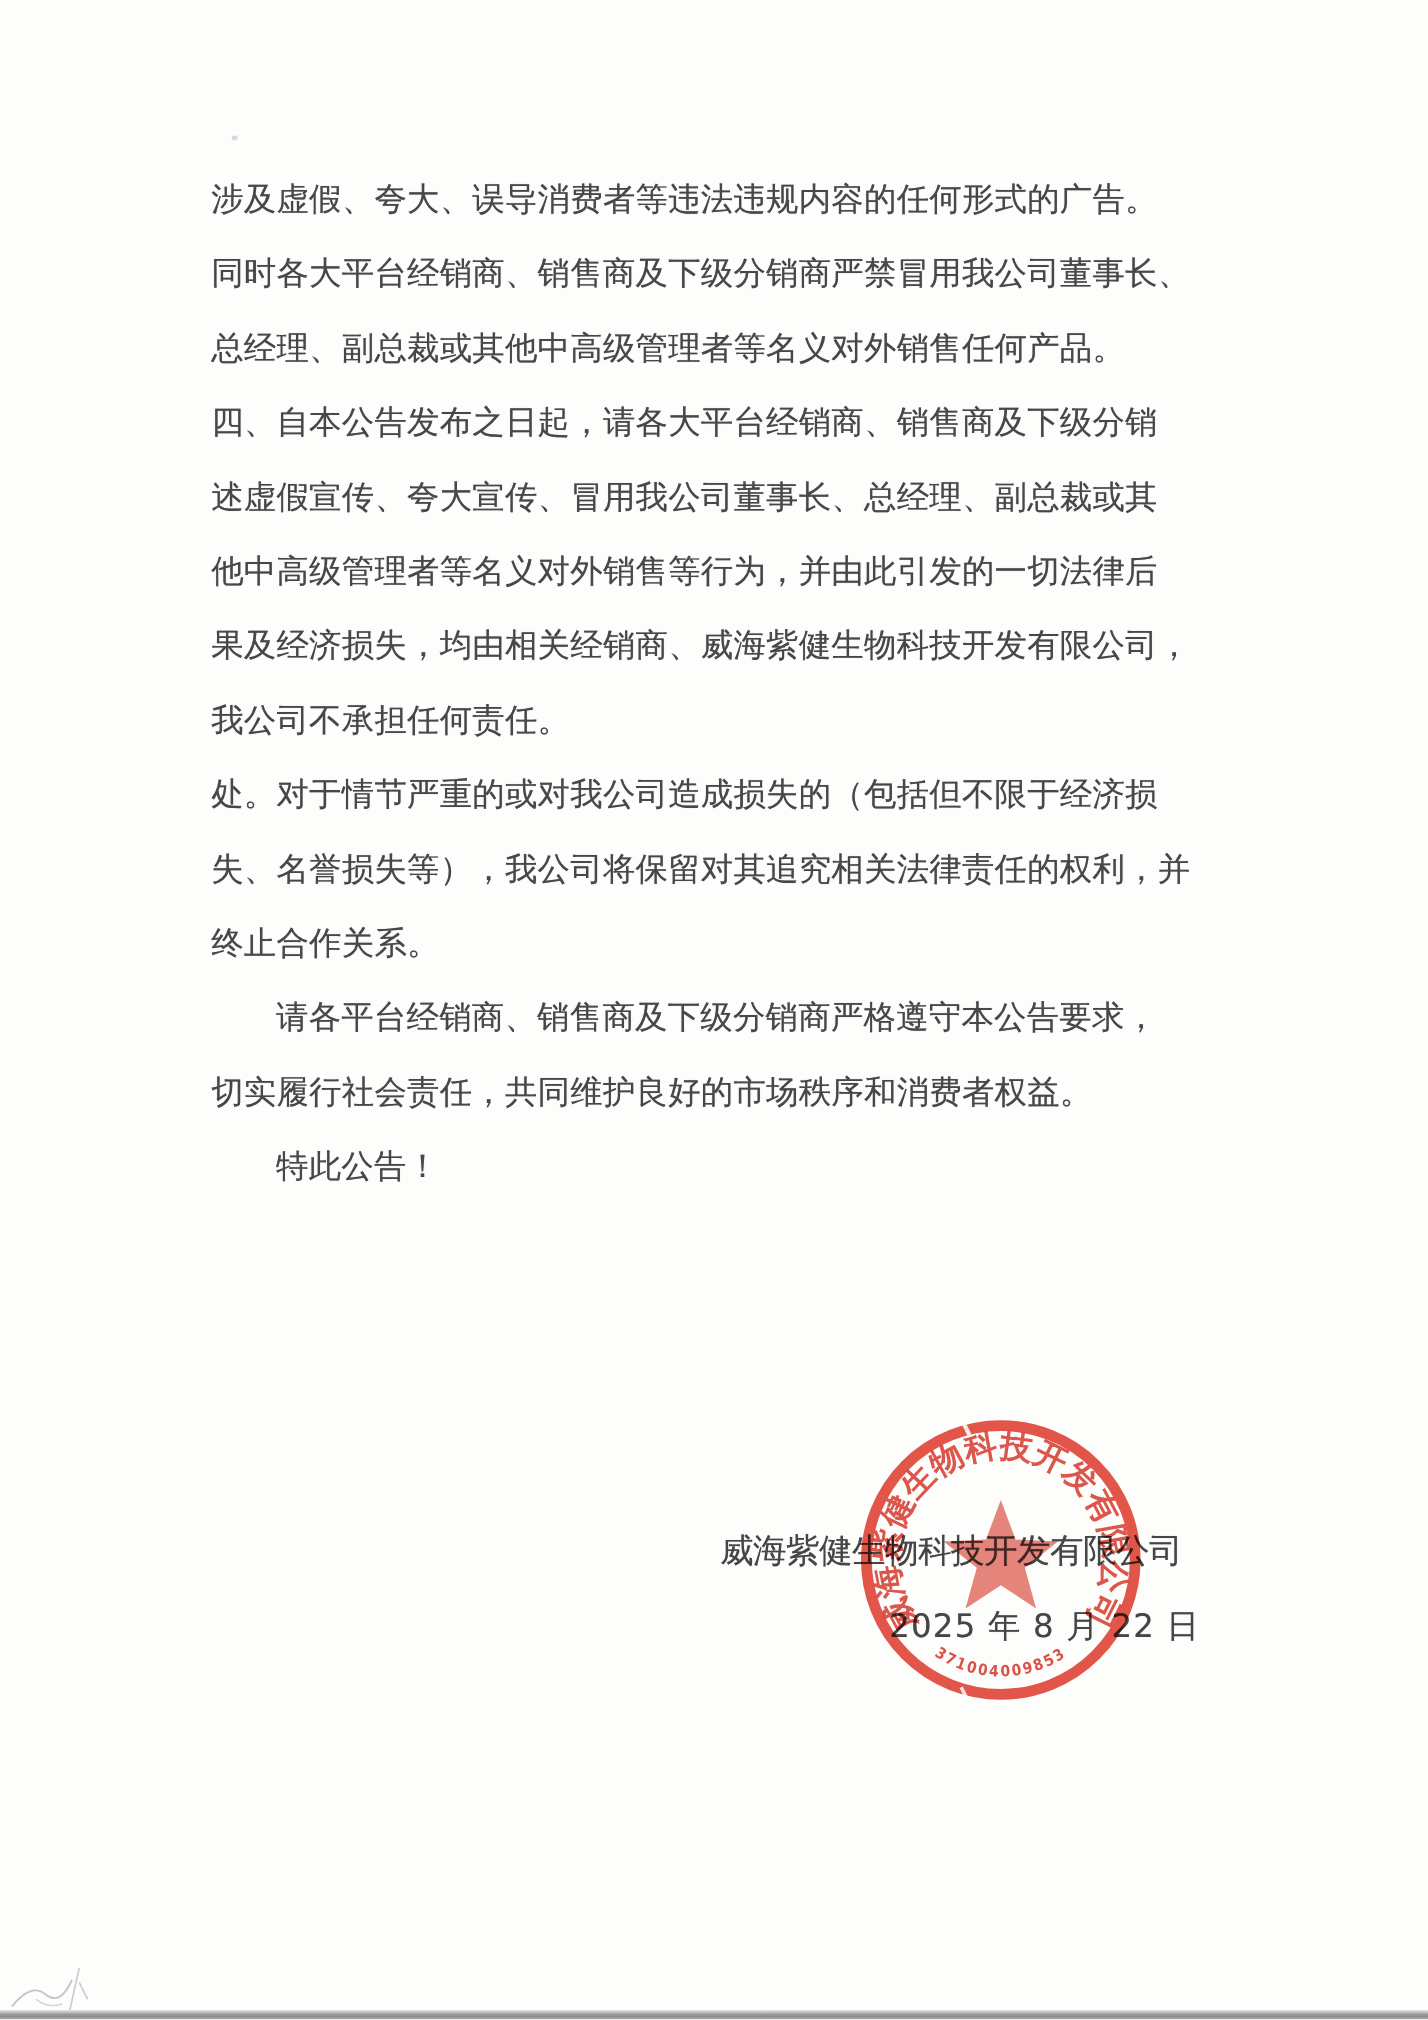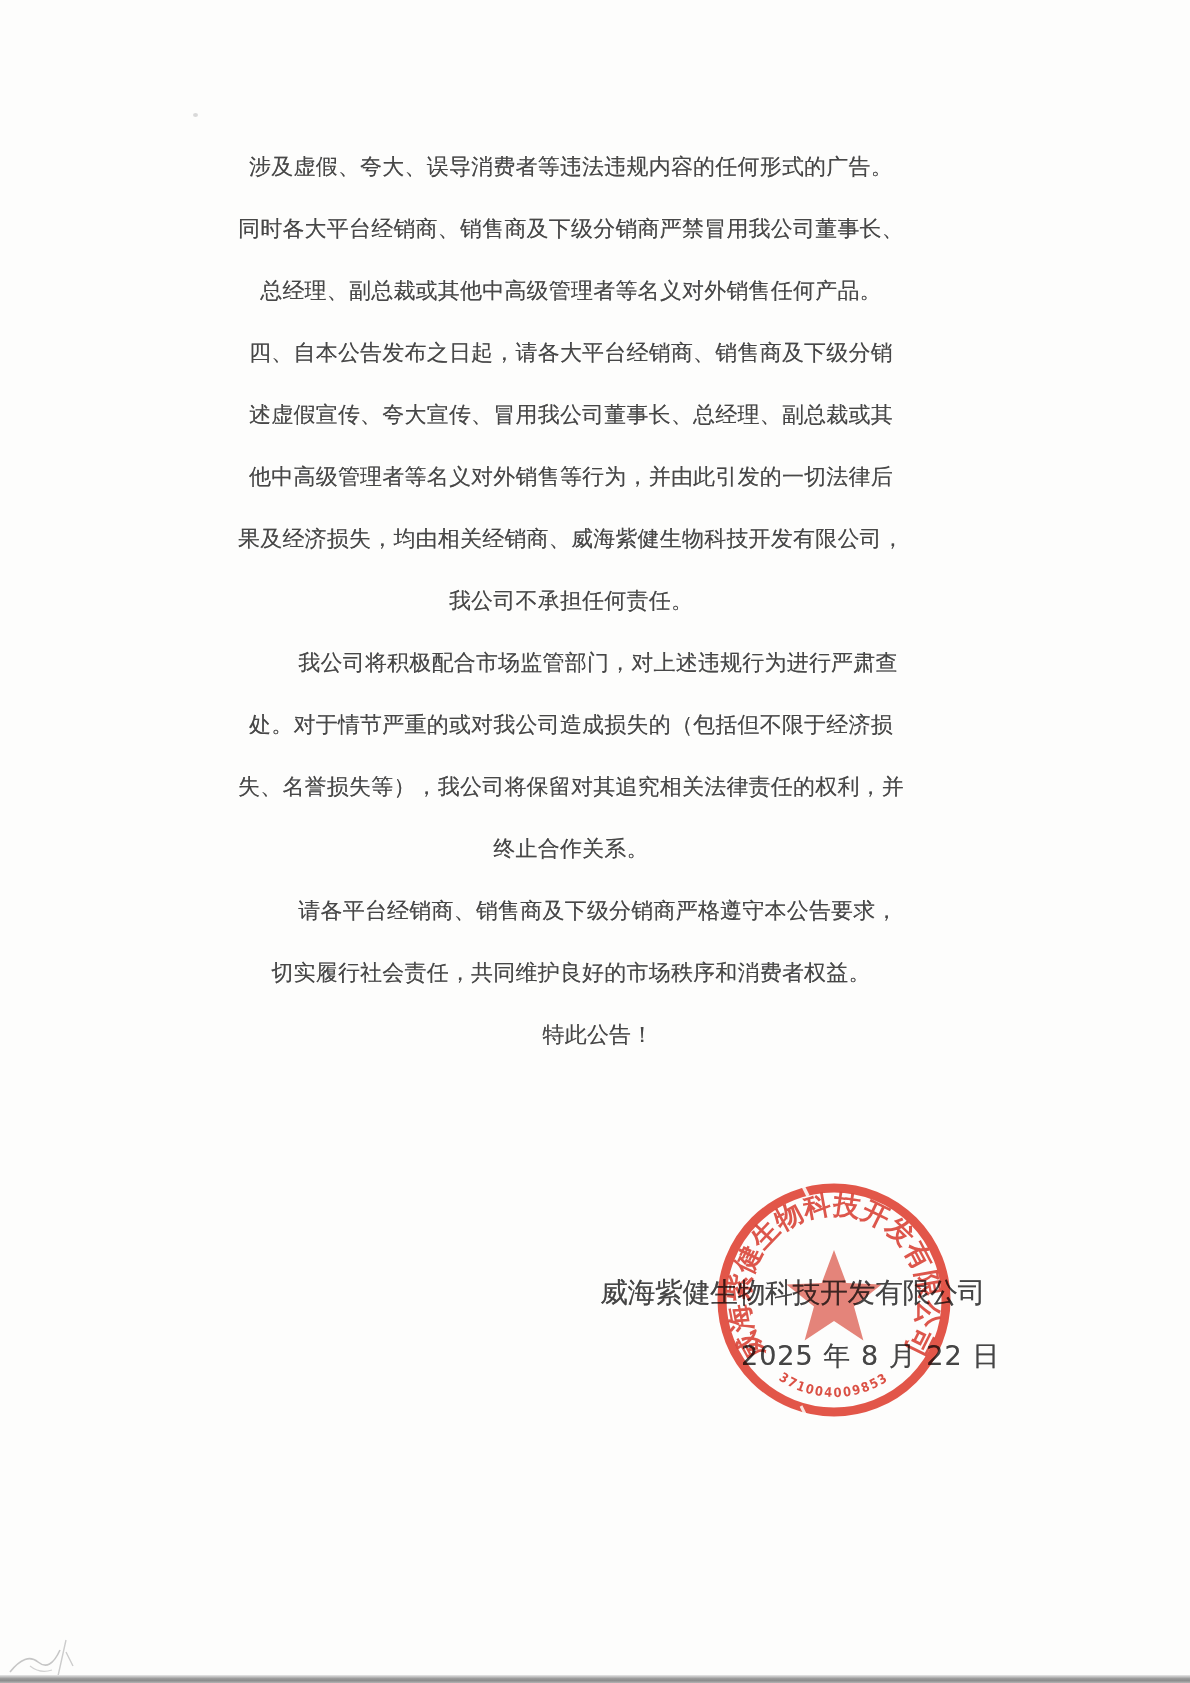--- a/index.html
+++ b/index.html
@@ -13,25 +13,24 @@
   
   .doc-body{
     position:absolute;
     left:176px;top:136px;
     width:790px;
     color:#474747;
   }
   .doc-line{
     height:62px;
     line-height:62px;
-    font-size:22px;
+    font-size:27px;
     white-space:nowrap;
     letter-spacing:0.2px;
     text-shadow:0 0 0.6px rgba(70,70,70,.55);
-    text-align:center;
   }
   .doc-line--indent{ text-indent:54px; }
   .signature-company{
     position:absolute;
     left:600px;top:1276px;
     font-size:28px;
     line-height:34px;
     letter-spacing:-0.5px;
     color:#454545;
     white-space:nowrap;
@@ -78,21 +77,20 @@
 
 <div class="doc-body">
   <div class="doc-line">涉及虚假、夸大、误导消费者等违法违规内容的任何形式的广告。</div>
   <div class="doc-line">同时各大平台经销商、销售商及下级分销商严禁冒用我公司董事长、</div>
   <div class="doc-line">总经理、副总裁或其他中高级管理者等名义对外销售任何产品。</div>
   <div class="doc-line">四、自本公告发布之日起，请各大平台经销商、销售商及下级分销</div>
   <div class="doc-line">述虚假宣传、夸大宣传、冒用我公司董事长、总经理、副总裁或其</div>
   <div class="doc-line">他中高级管理者等名义对外销售等行为，并由此引发的一切法律后</div>
   <div class="doc-line">果及经济损失，均由相关经销商、威海紫健生物科技开发有限公司，</div>
   <div class="doc-line">我公司不承担任何责任。</div>
-  <div class="doc-line doc-line--indent">我公司将积极配合市场监管部门，对上述违规行为进行严肃查</div>
   <div class="doc-line">处。对于情节严重的或对我公司造成损失的（包括但不限于经济损</div>
   <div class="doc-line">失、名誉损失等），我公司将保留对其追究相关法律责任的权利，并</div>
   <div class="doc-line">终止合作关系。</div>
   <div class="doc-line doc-line--indent">请各平台经销商、销售商及下级分销商严格遵守本公告要求，</div>
   <div class="doc-line">切实履行社会责任，共同维护良好的市场秩序和消费者权益。</div>
   <div class="doc-line doc-line--indent">特此公告！</div>
 </div>
 
 <div class="signature-company">威海紫健生物科技开发有限公司</div>
 <div class="signature-date">2025 年 8 月 22 日</div>

